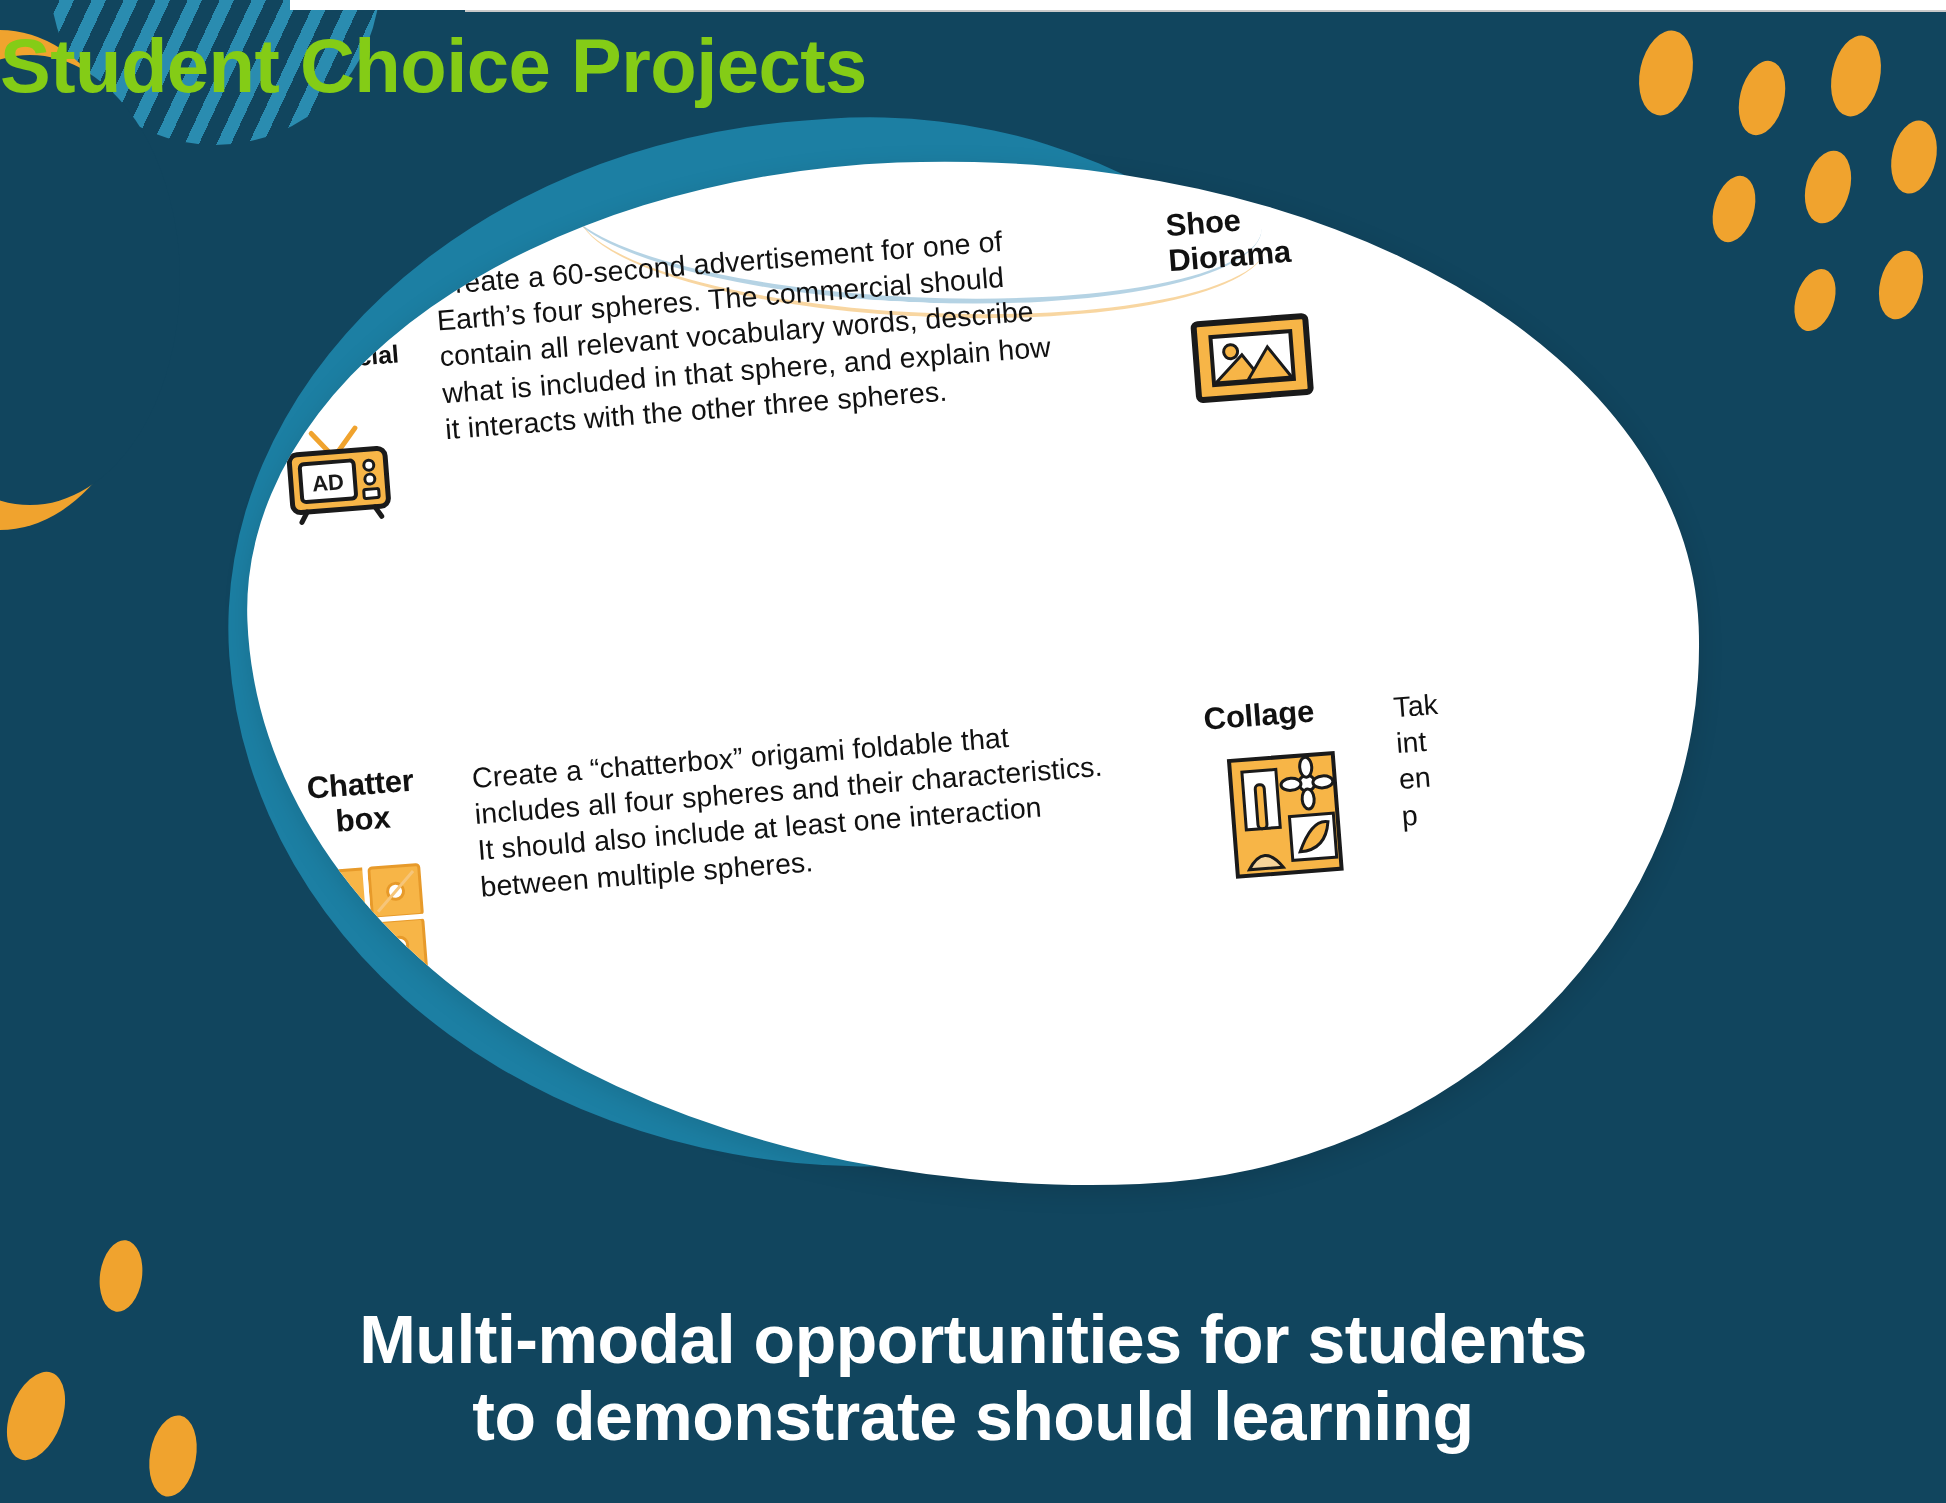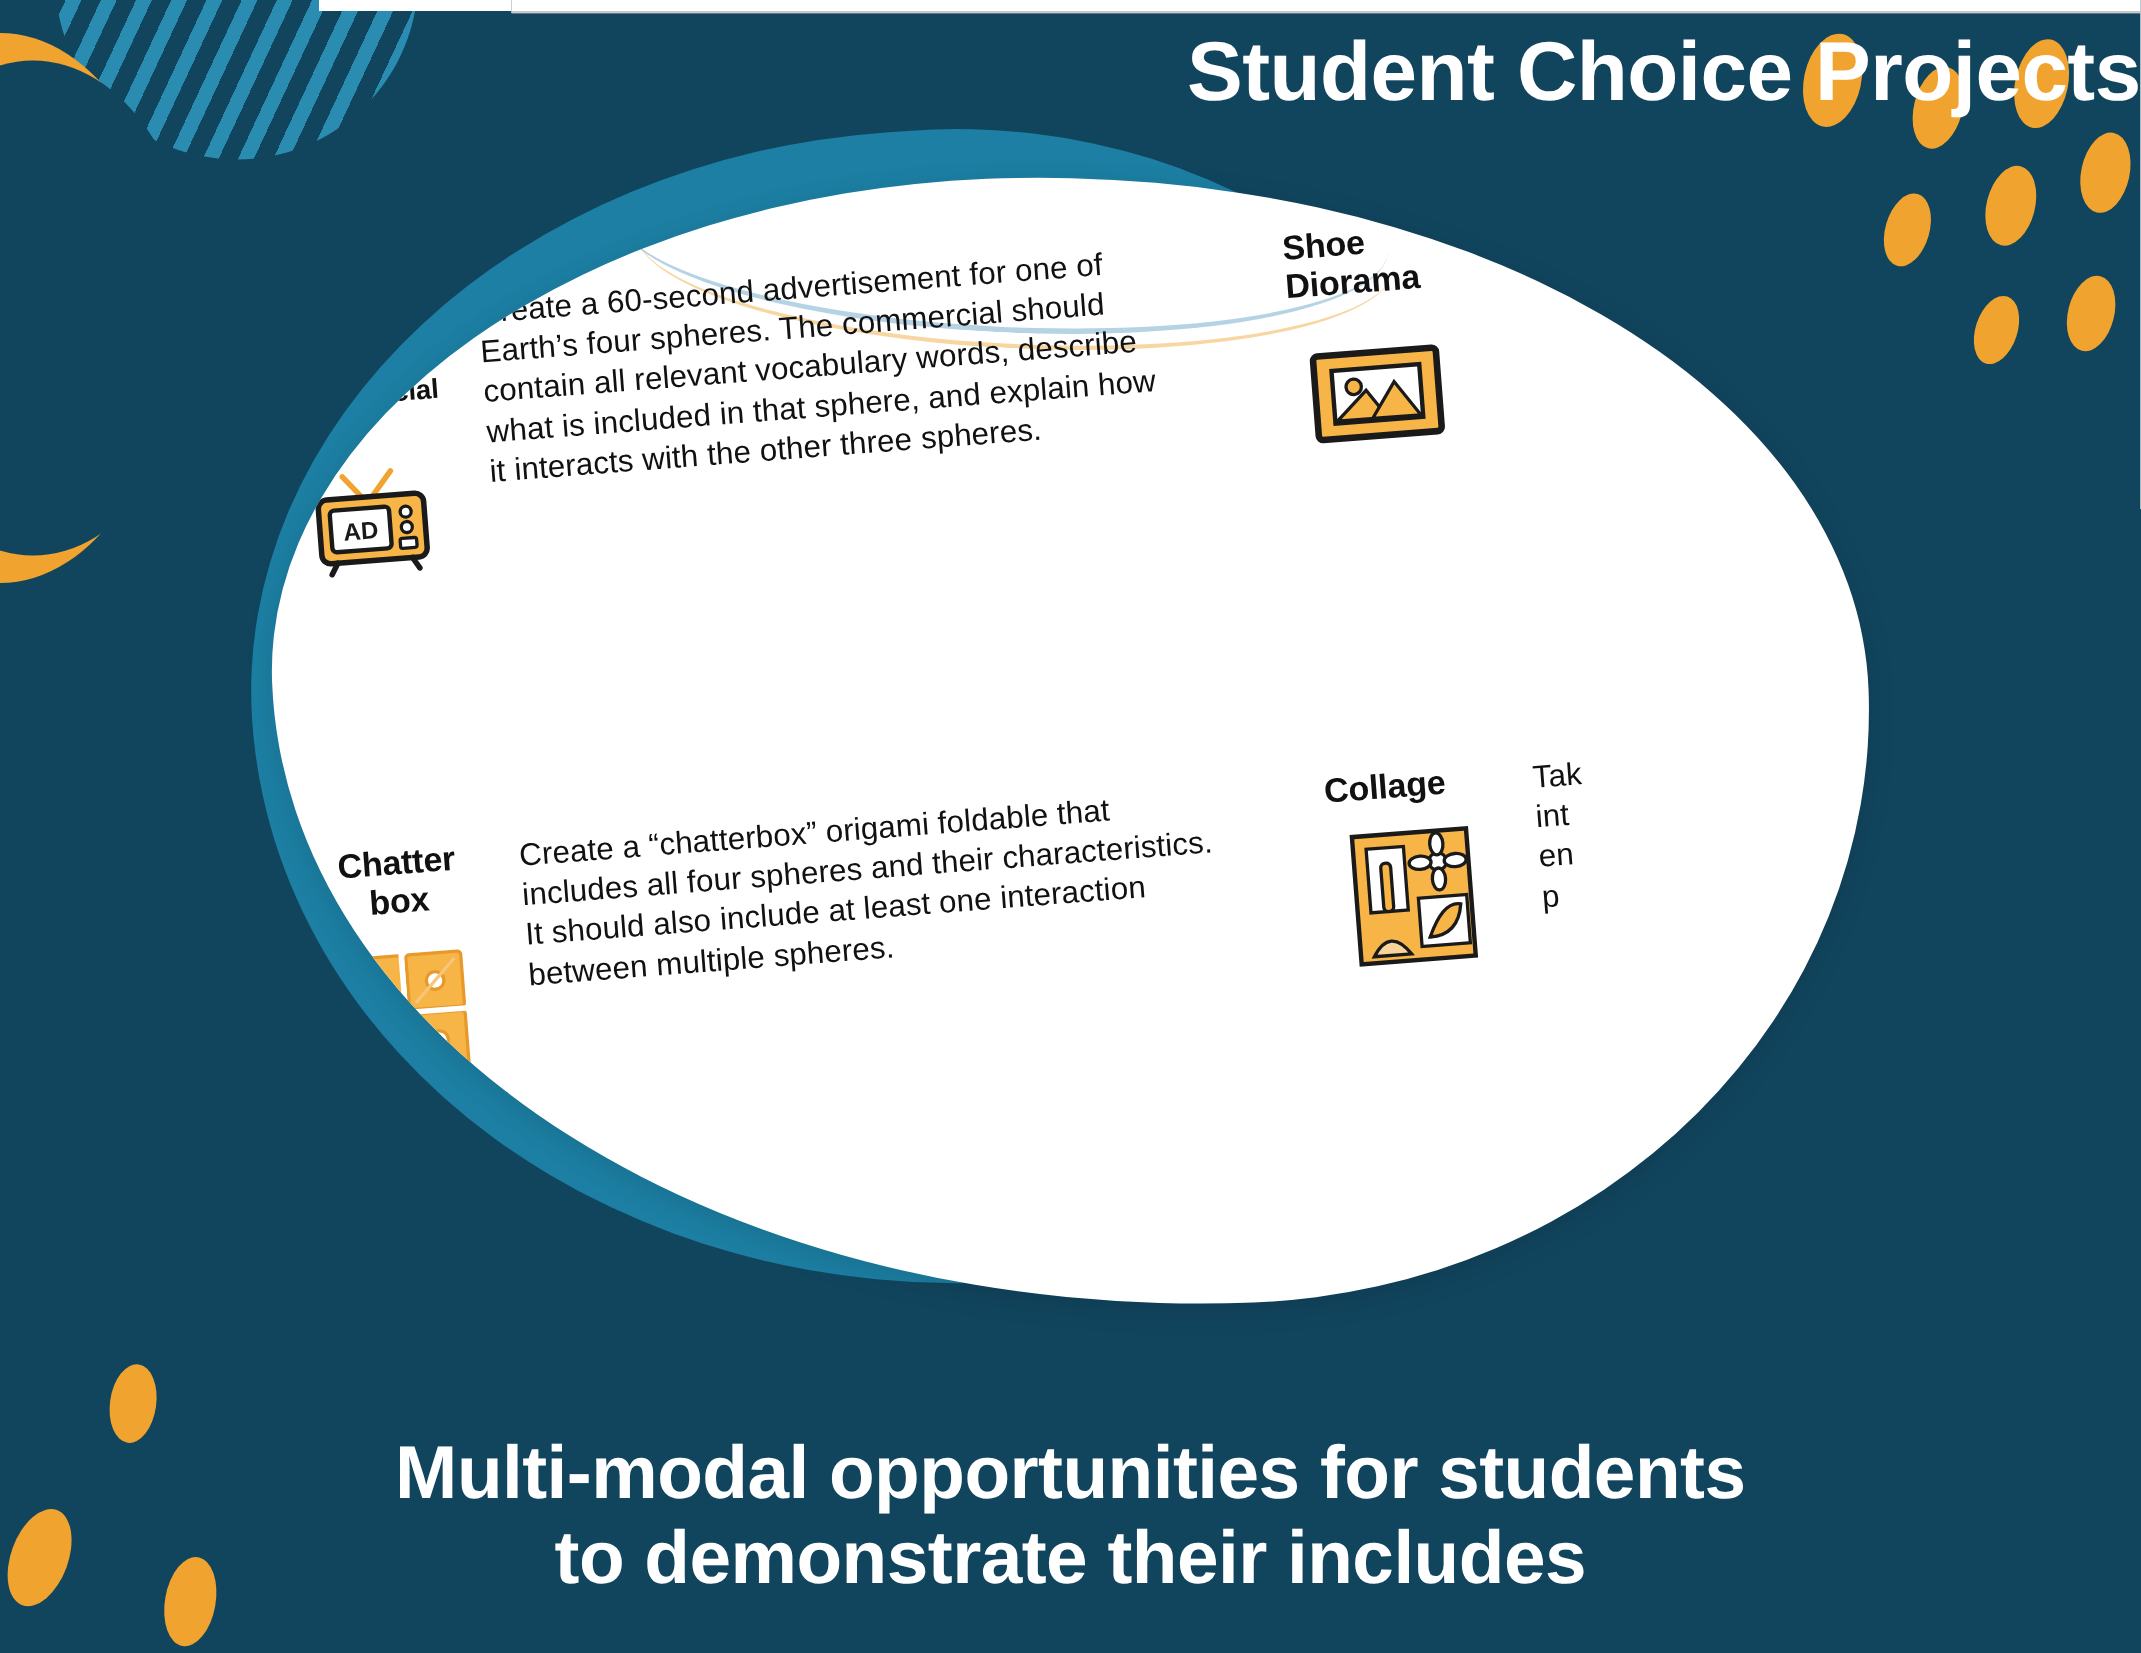--- a/index.html
+++ b/index.html
@@ -155,22 +155,22 @@
     color: #111;
     letter-spacing: 0.1px;
     padding-top: 6px;
     white-space: pre-line;
   }
 
   
   #title {
     position: absolute;
     left: 0; right: 0; top: 22px;
-    text-align: right;
-    color: #ffffff;
+    text-align: left;
+    color: #84cc16;
     font-size: 76px;
     font-weight: bold;
     letter-spacing: -0.5px;
   }
   #subtitle {
     position: absolute;
     left: 0; right: 0; bottom: 48px;
     text-align: center;
     color: #ffffff;
     font-size: 68px;
@@ -333,15 +333,15 @@
 p</div>
           </div>
         </div>
 
       </div>
     </div>
   </div>
 
   <div id="title">Student Choice Projects</div>
   <div id="subtitle">Multi-modal opportunities for students
-to demonstrate their includes</div>
+to demonstrate should learning</div>
 
 </div>
 
 </body></html>

